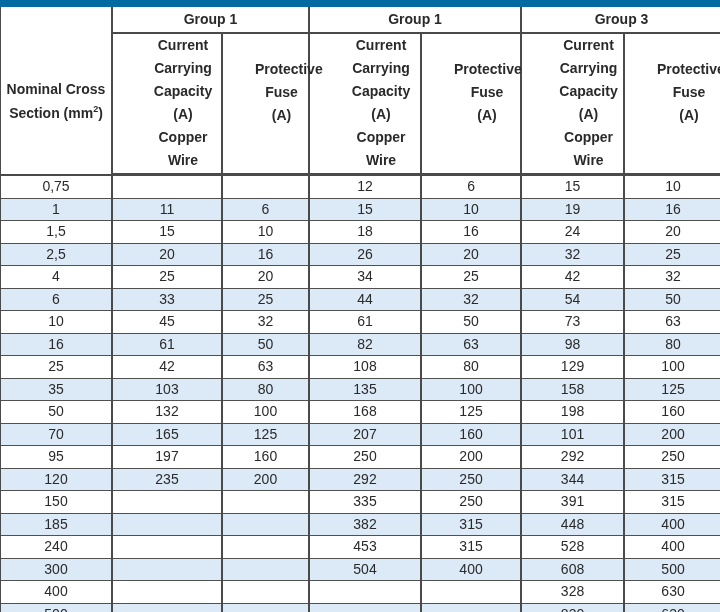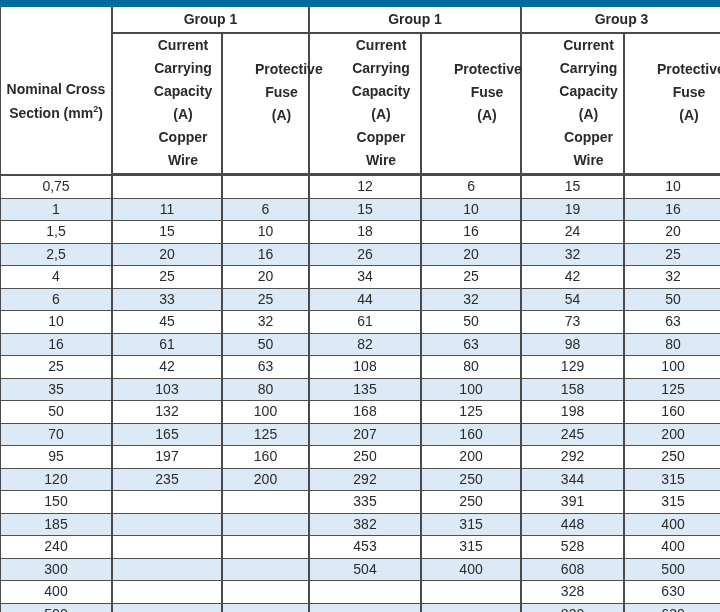--- a/index.html
+++ b/index.html
@@ -168,21 +168,21 @@
         <td>125</td>
         <td>198</td>
         <td>160</td>
       </tr>
       <tr>
         <td>70</td>
         <td>165</td>
         <td>125</td>
         <td>207</td>
         <td>160</td>
-        <td>245</td>
+        <td>101</td>
         <td>200</td>
       </tr>
       <tr>
         <td>95</td>
         <td>197</td>
         <td>160</td>
         <td>250</td>
         <td>200</td>
         <td>292</td>
         <td>250</td>

